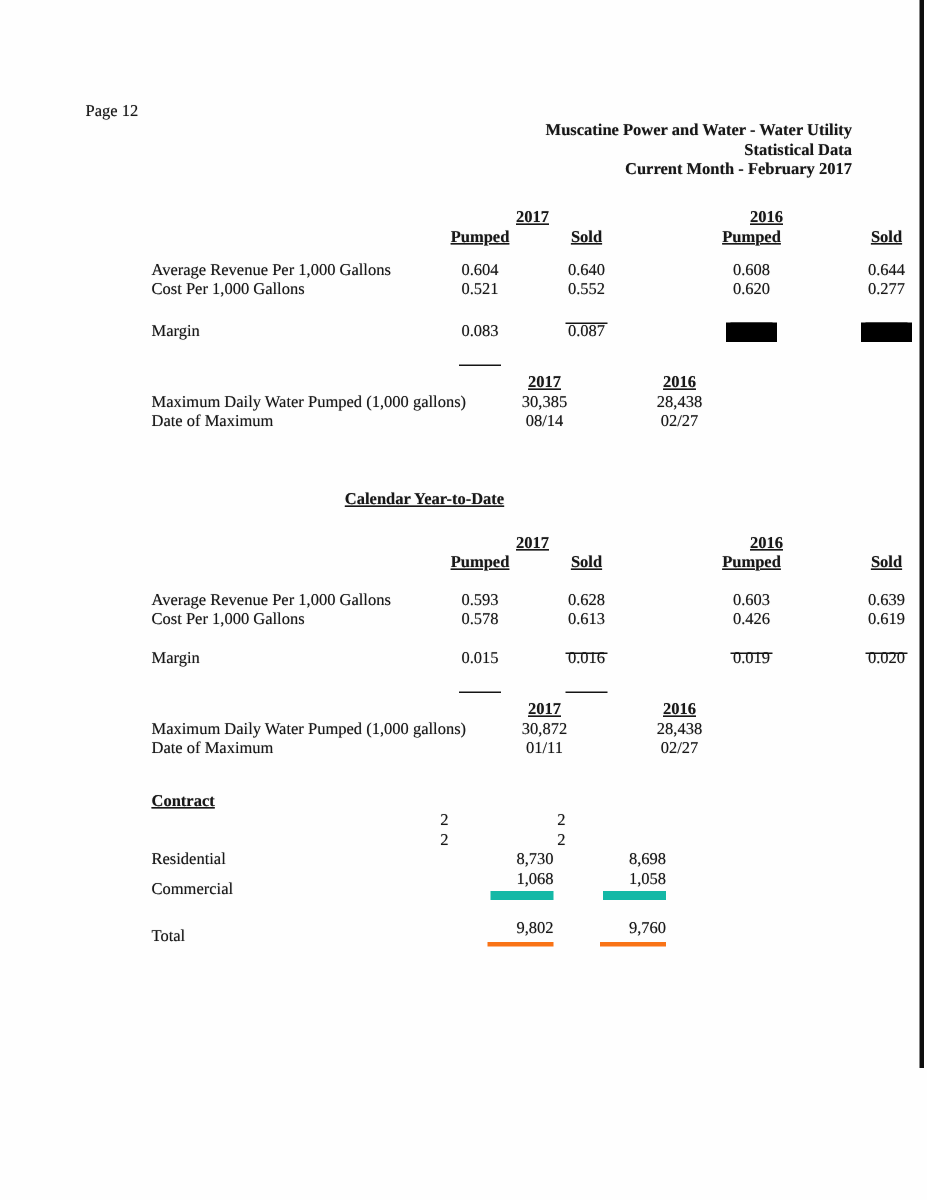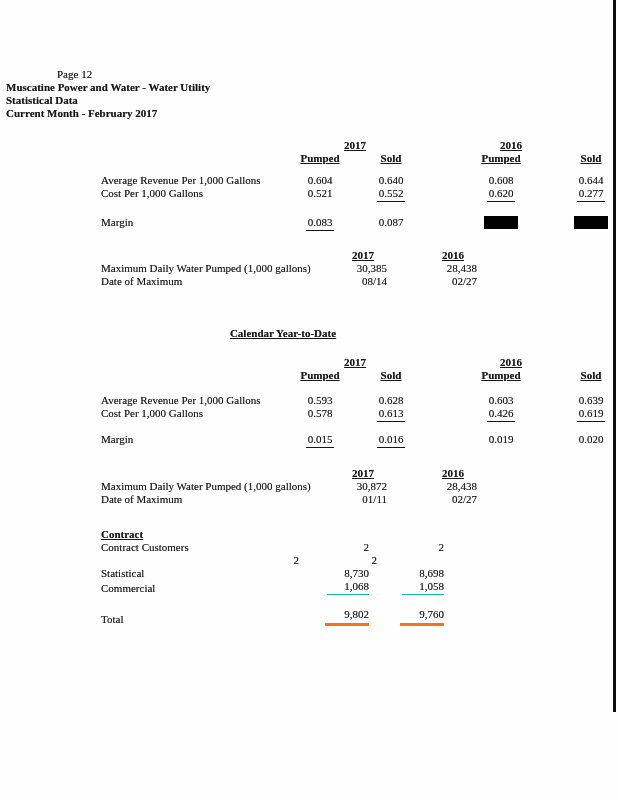--- a/index.html
+++ b/index.html
@@ -4,42 +4,42 @@
 <style>
   html,body{margin:0;padding:0;background:#ffffff;}
   .page{
     position:relative;width:618px;height:800px;background:#fefefe;overflow:hidden;
     font-family:"Liberation Serif","DejaVu Serif",serif;font-size:11px;line-height:13px;
     color:#181818;text-shadow:0 0 .5px rgba(25,25,25,.55);
   }
   .b{font-weight:bold;}
   .hu{text-decoration:underline;}
   .page-num{position:absolute;left:57px;top:68px;}
-  .titles{position:absolute;left:6px;top:81px;width:552px;text-align:left;font-family:Liberation Serif, serif;}
+  .titles{position:absolute;left:16px;top:81px;width:552px;text-align:right;font-family:Liberation Serif, serif;}
   .titles div{font-weight:bold;}
   .abs{position:absolute;left:57px;right:0;margin-left:44px;}
   
   .grow{display:grid;grid-template-columns:183px 72px 70px 40px 70px 20px 70px;align-items:end;}
   .gyear{display:grid;grid-template-columns:183px 142px 40px 160px;align-items:end;}
   .gyear .y16{padding-right:70px;}
   .gyear .cell,.grow .num{text-align:center;}
   .spacer8{height:9px;}
   .spacer15{height:15px;}
   .spacer12{height:12px;}
   .spacer13{height:13px;}
-  .uv{border-bottom:1px solid #141414;padding:0 2px 2px 2px;}
+  .uv{border-bottom:1px solid #141414;padding:0 2px 16px 2px;}
   .redact{display:inline-block;width:34px;height:13px;background:#000;vertical-align:middle;}
   
   .gmini{display:grid;grid-template-columns:238px 48px 42px 48px;align-items:end;}
-  .gmini .num{text-align:right;}
+  .gmini .num{text-align:center;}
   .gmini .hd{text-align:center;}
   
   .gserv{display:grid;grid-template-columns:198px 70px 8px 67px;align-items:end;}
   .gserv .num{text-align:right;}
-  .rule{display:inline-block;min-width:42px;text-align:right;border-bottom:1px solid #14b8a6;padding-bottom:1px;}
+  .rule{display:inline-block;min-width:42px;text-align:right;border-bottom:6px solid #14b8a6;padding-bottom:1px;}
   .tbar{display:inline-block;min-width:44px;text-align:right;border-bottom:3px solid #f97316;padding-bottom:2px;}
   .ytd-title{position:absolute;left:0;top:327px;width:566px;text-align:center;}
   .edge-artifact{position:absolute;right:2px;top:0;width:3px;height:712px;background:#0d0d0d;}
 </style>
 </head>
 <body>
 
 <div class="page">
 
   <div class="page-num">Page 12</div>
@@ -184,32 +184,31 @@
       <div>Date of Maximum</div>
       <div class="num">01/11</div>
       <div></div>
       <div class="num">02/27</div>
     </div>
   </div>
 
   <div class="abs" style="top:528px">
     <div class="b hu">Contract</div>
     <div class="gserv">
-      <div>Contract Customers</div>
-      <div class="num">2</div>
-      <div></div>
-      <div class="num">2</div>
-    </div>
-    <div class="gserv">
-      <div class="num">2</div>
-      <div></div>
-      <div class="num">2</div>
-    </div>
-    <div class="gserv">
-      <div>Statistical</div>
+      <div class="num">2</div>
+      <div></div>
+      <div class="num">2</div>
+    </div>
+    <div class="gserv">
+      <div class="num">2</div>
+      <div></div>
+      <div class="num">2</div>
+    </div>
+    <div class="gserv">
+      <div>Residential</div>
       <div class="num">8,730</div>
       <div></div>
       <div class="num">8,698</div>
     </div>
     <div class="gserv">
       <div>Commercial</div>
       <div class="num"><span class="rule">1,068</span></div>
       <div></div>
       <div class="num"><span class="rule">1,058</span></div>
     </div>

